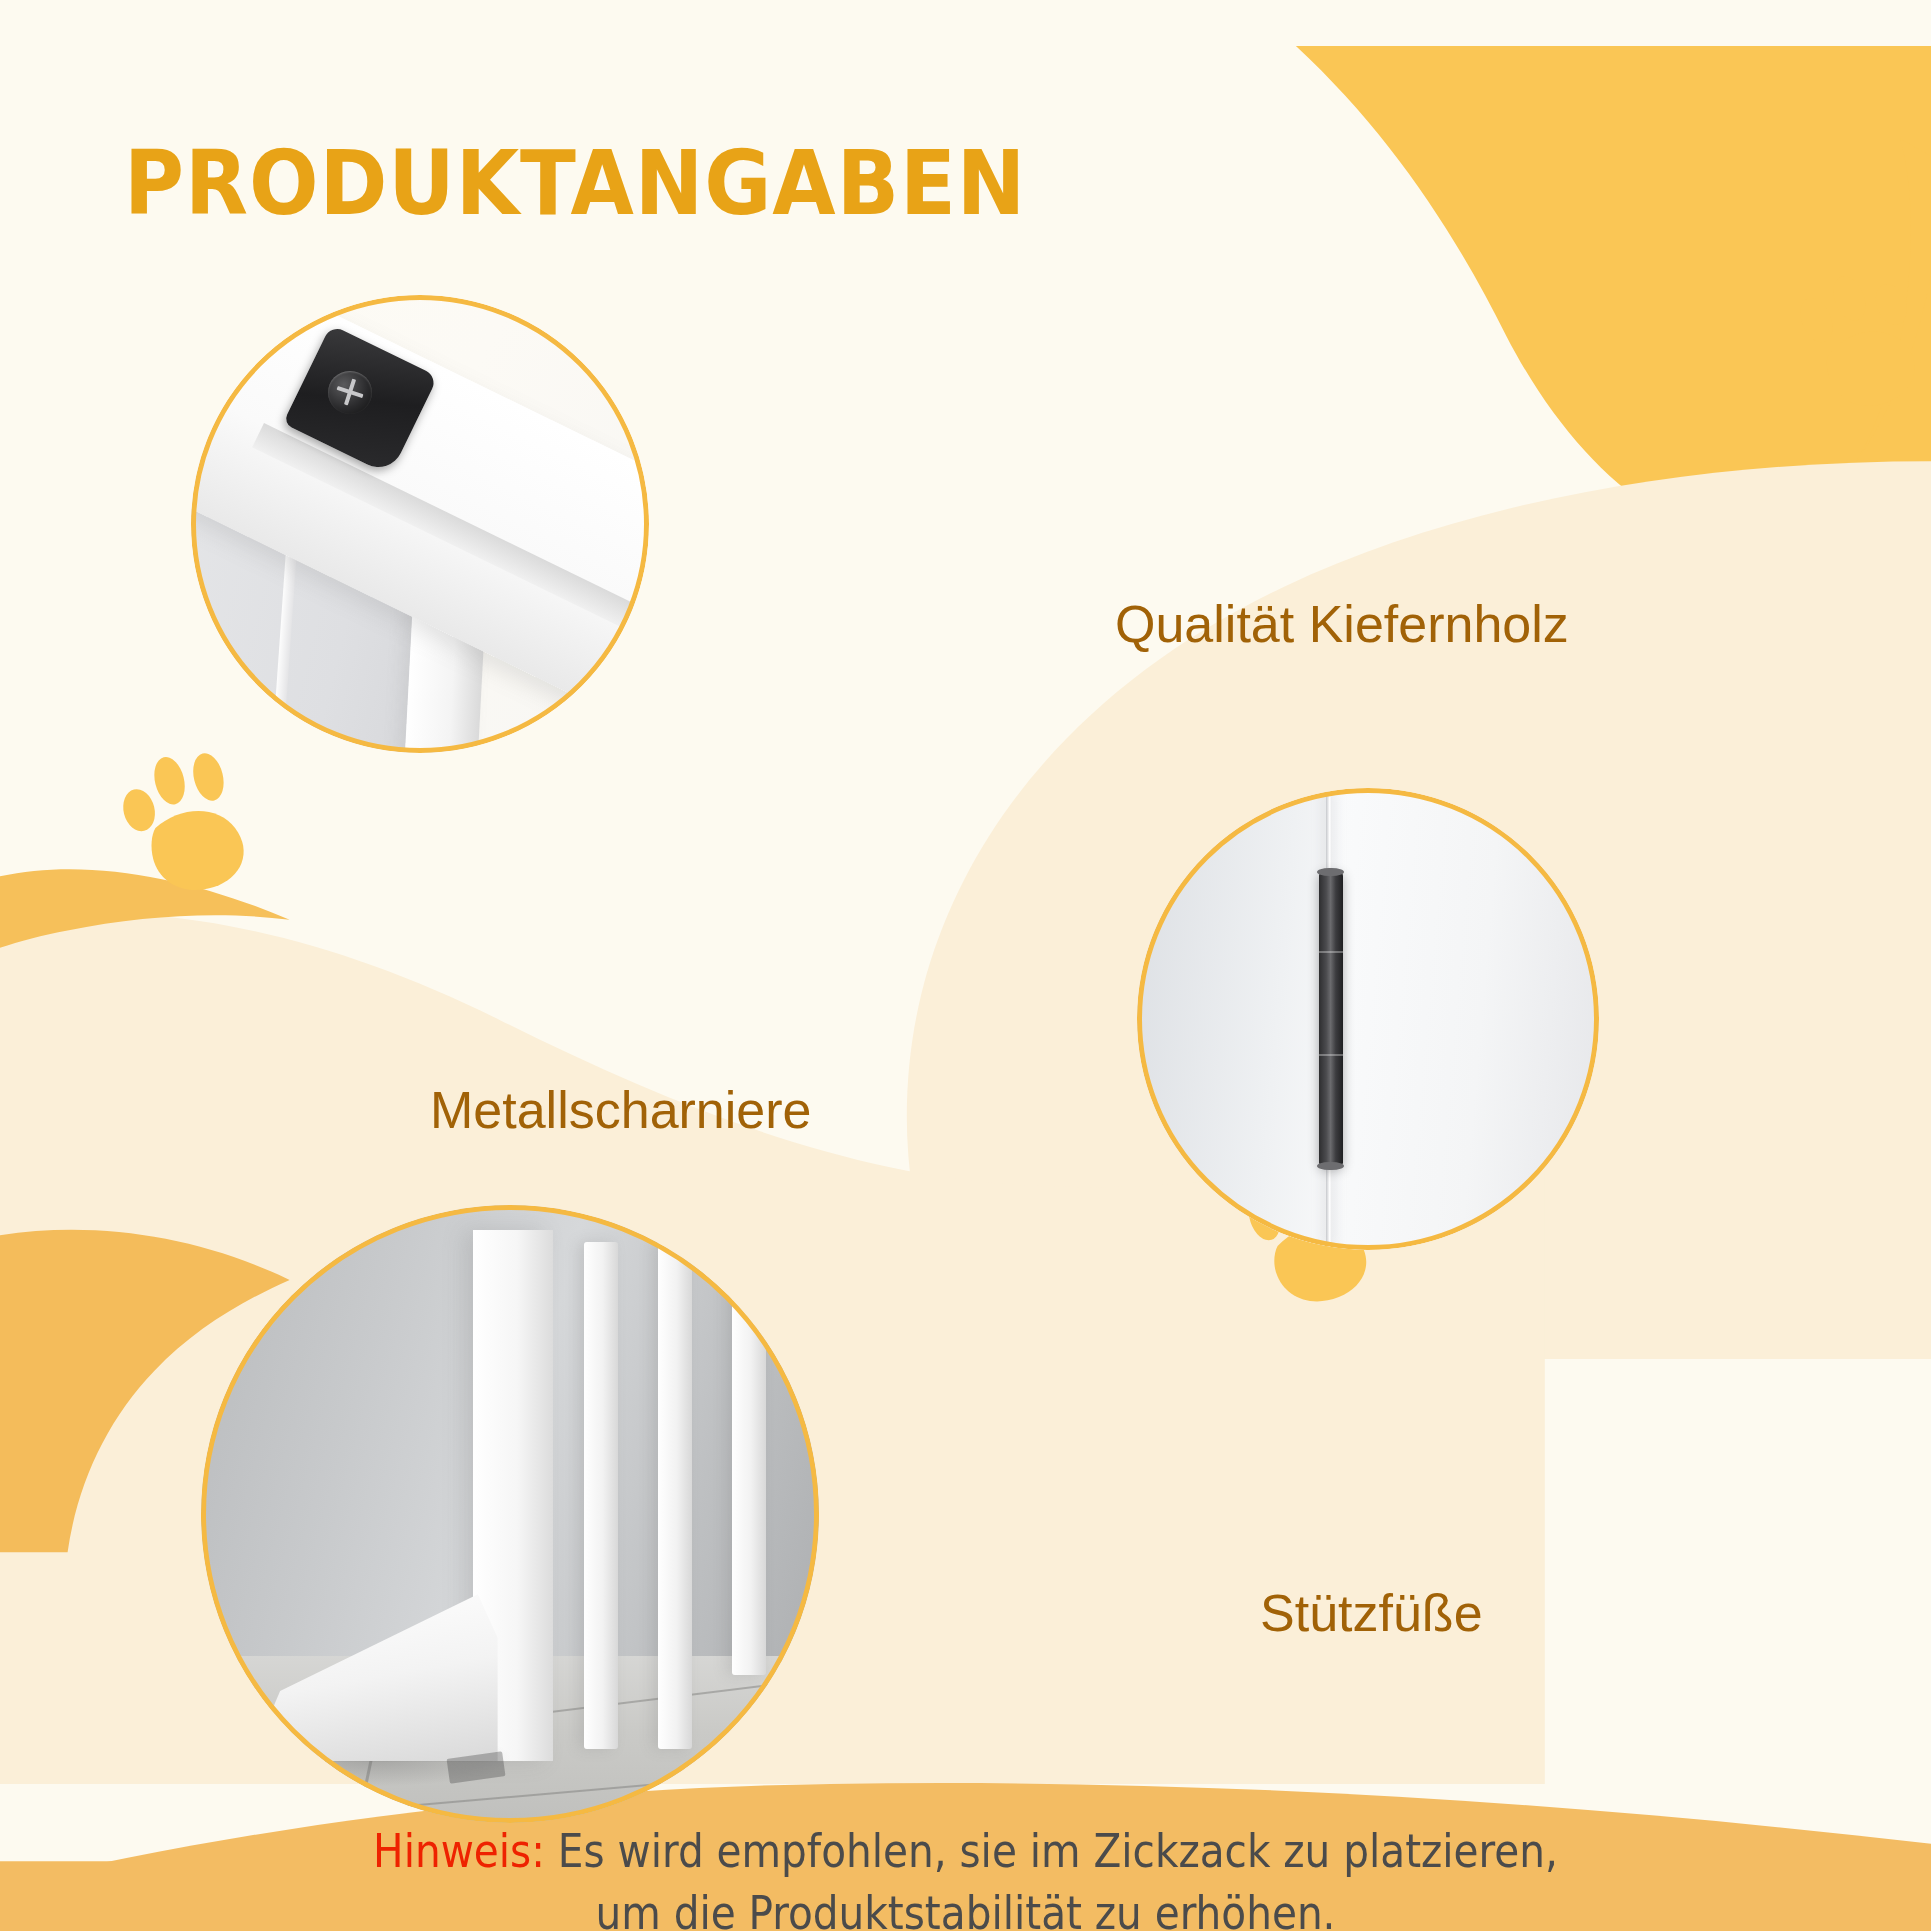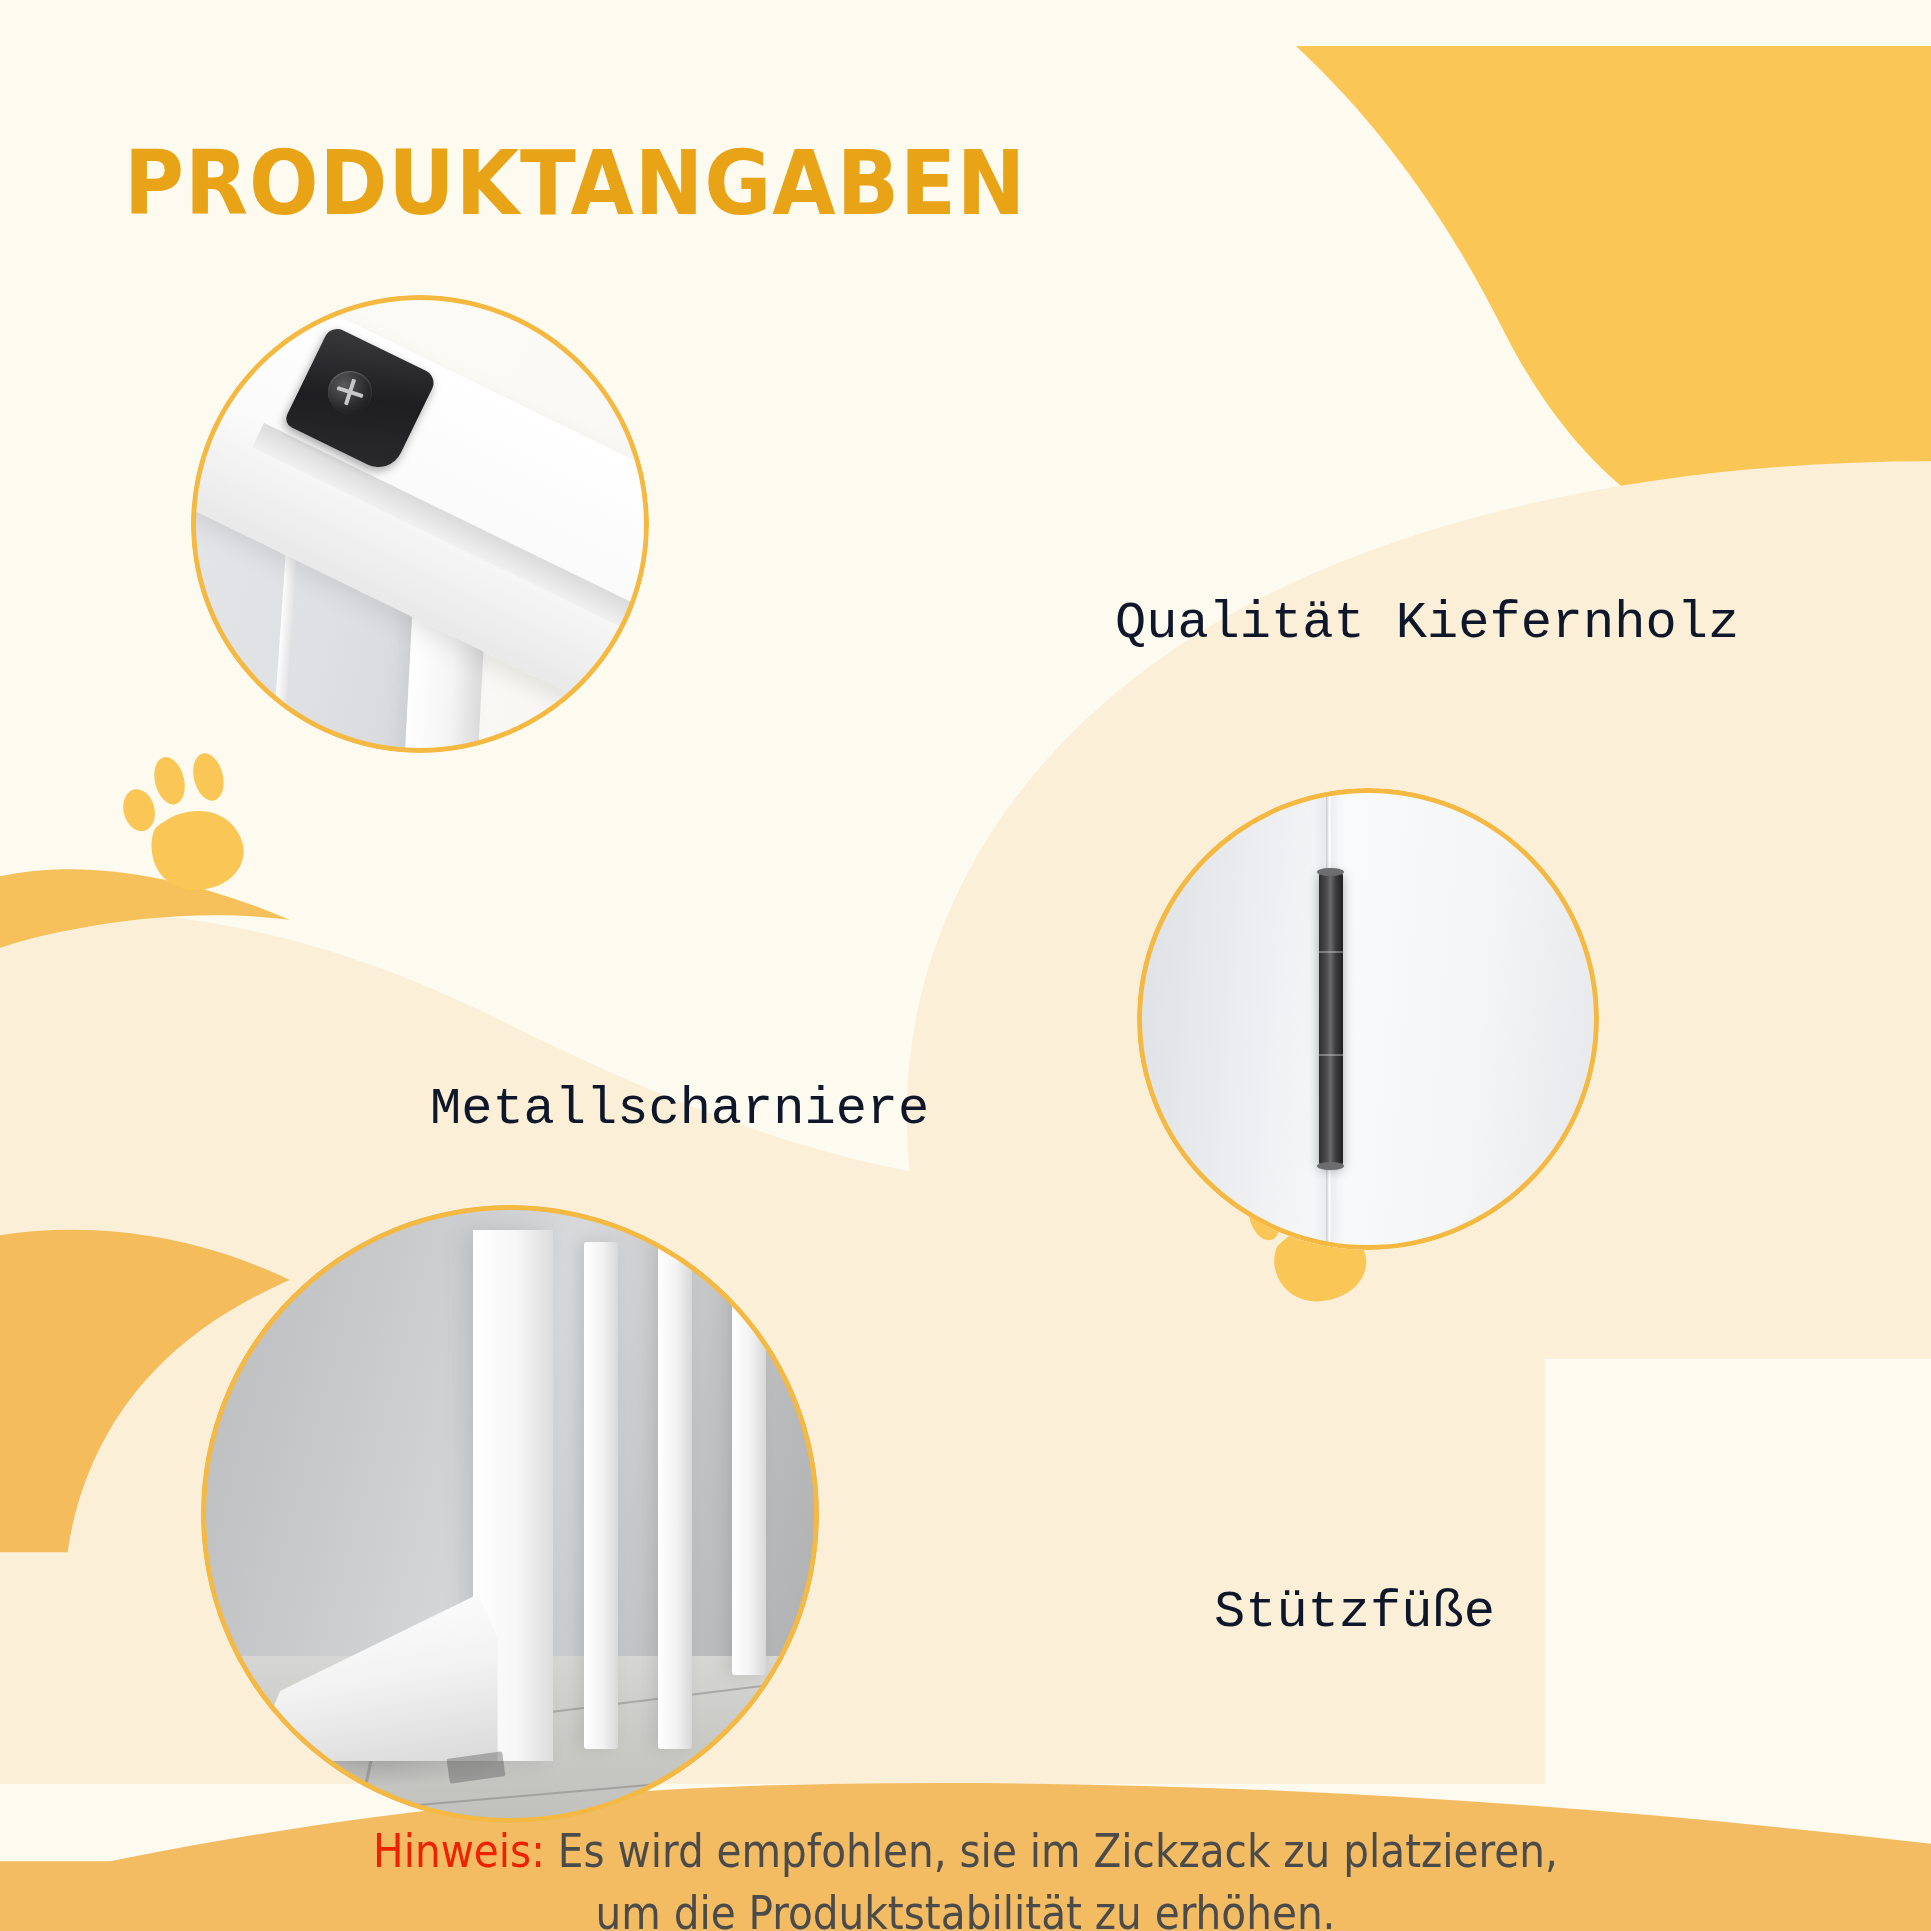--- a/index.html
+++ b/index.html
@@ -168,28 +168,28 @@
     background:radial-gradient(ellipse at center,rgba(90,90,90,.32),rgba(90,90,90,0) 72%);
   }
   #photo-support-foot .p3-footgap{
     position:absolute;left:40%;bottom:7%;width:9%;height:4%;
     background:rgba(70,70,70,.35);transform:rotate(-8deg);border-radius:1.9px;
   }
 
   
   .feature-label{
     position:absolute;
-    font-family:Liberation Mono, monospace;
+    font-family:Liberation Sans, sans-serif;
     font-size:52px;
-    color:#0f172a;
+    color:#a16207;
     white-space:nowrap;
   }
   #label-kiefernholz{left:1115px;top:548px;}
   #label-metallscharniere{left:430px;top:1034px;}
-  #label-stuetzfuesse{left:1214px;top:1537px;}
+  #label-stuetzfuesse{left:1260px;top:1537px;}
   #footer-note{
     position:absolute;left:0;bottom:33px;width:1931px;
     text-align:center;
     font-family:"DejaVu Sans Condensed","DejaVu Sans", sans-serif;
     font-size:47px;
     line-height:62px;
     color:#4B4B4B;
     transform:scaleX(0.96);
   }
   #footer-note .hinweis{color:#EE2200;}

